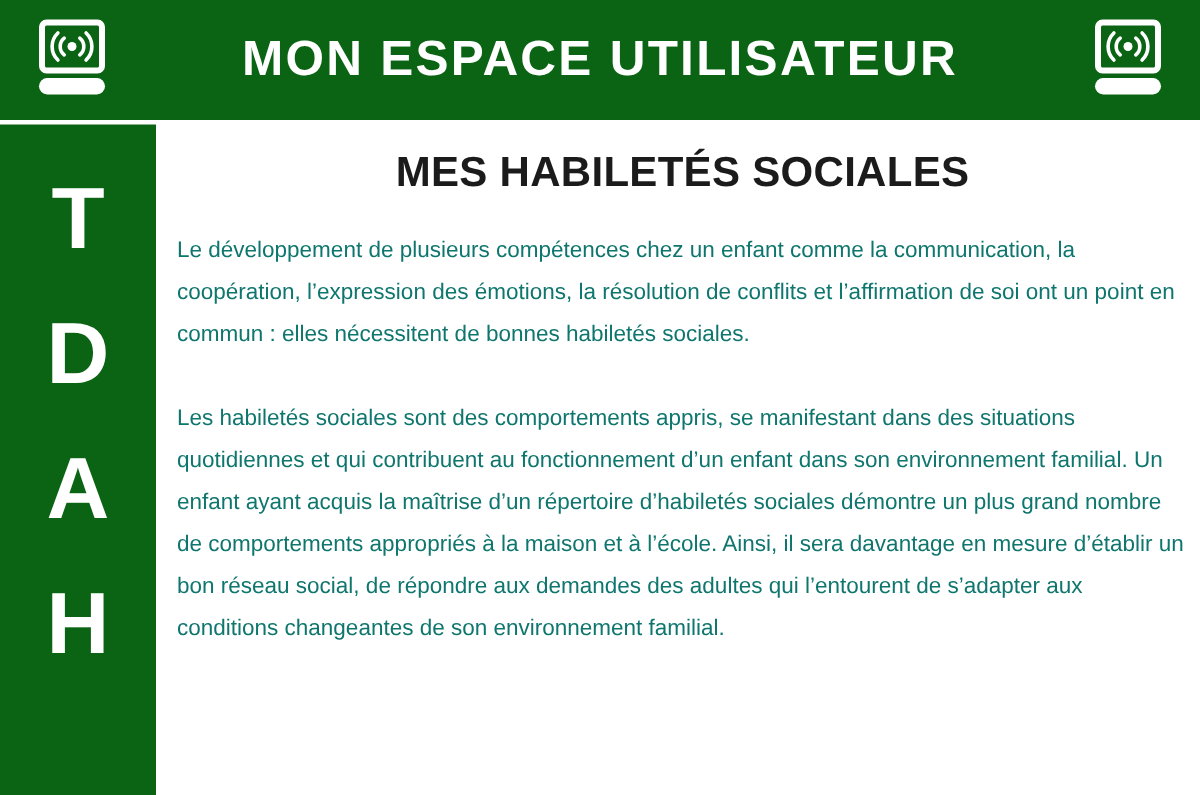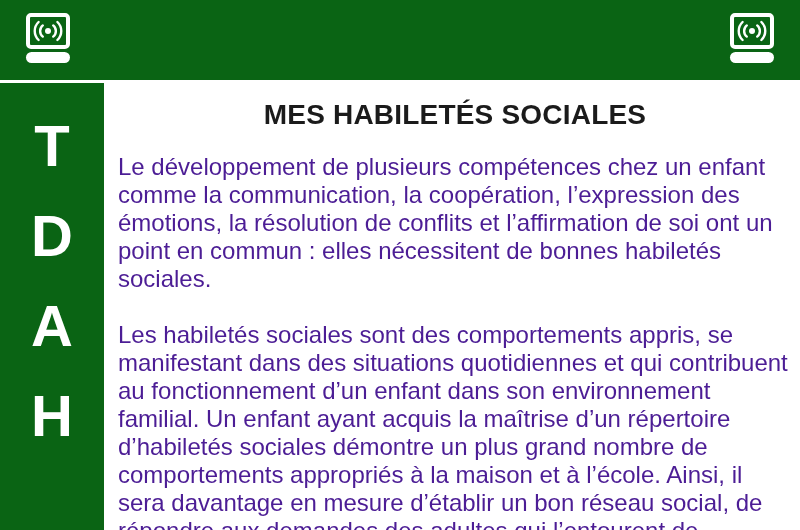--- a/index.html
+++ b/index.html
@@ -62,22 +62,22 @@
   }
   .main-title {
     text-align: center;
     color: #1b1b1b;
     font-size: 28px;
     font-weight: 700;
     margin-bottom: 22px;
     letter-spacing: 0.2px;
   }
   .main-paragraph {
-    color: #4c1d95;
-    font-size: 24px;
+    color: #0f766e;
+    font-size: 15px;
     line-height: 28px;
     margin-bottom: 28px;
   }
 </style>
 </head>
 <body>
 
 <div class="page">
 
   <div class="header">
@@ -87,20 +87,21 @@
         <rect x="4" y="3" width="40" height="32" rx="3" fill="none" stroke="#ffffff" stroke-width="4"></rect>
         <circle cx="24" cy="19" r="3" fill="#ffffff"></circle>
         <path d="M18.8 13.4 a7.2 7.2 0 0 0 0 11.2" fill="none" stroke="#ffffff" stroke-width="2.4" stroke-linecap="round"></path>
         <path d="M14.6 10 a12.4 12.4 0 0 0 0 18" fill="none" stroke="#ffffff" stroke-width="2.4" stroke-linecap="round"></path>
         <path d="M29.2 13.4 a7.2 7.2 0 0 1 0 11.2" fill="none" stroke="#ffffff" stroke-width="2.4" stroke-linecap="round"></path>
         <path d="M33.4 10 a12.4 12.4 0 0 1 0 18" fill="none" stroke="#ffffff" stroke-width="2.4" stroke-linecap="round"></path>
         <rect x="2" y="40" width="44" height="11" rx="5.5" fill="#ffffff"></rect>
       </svg>
     </span>
 
+    <h1 class="header-title">MON ESPACE UTILISATEUR</h1>
 
     <span class="laptop-icon">
       <svg width="48" height="52" viewBox="0 0 48 52" aria-hidden="true">
         <rect x="4" y="3" width="40" height="32" rx="3" fill="none" stroke="#ffffff" stroke-width="4"></rect>
         <circle cx="24" cy="19" r="3" fill="#ffffff"></circle>
         <path d="M18.8 13.4 a7.2 7.2 0 0 0 0 11.2" fill="none" stroke="#ffffff" stroke-width="2.4" stroke-linecap="round"></path>
         <path d="M14.6 10 a12.4 12.4 0 0 0 0 18" fill="none" stroke="#ffffff" stroke-width="2.4" stroke-linecap="round"></path>
         <path d="M29.2 13.4 a7.2 7.2 0 0 1 0 11.2" fill="none" stroke="#ffffff" stroke-width="2.4" stroke-linecap="round"></path>
         <path d="M33.4 10 a12.4 12.4 0 0 1 0 18" fill="none" stroke="#ffffff" stroke-width="2.4" stroke-linecap="round"></path>
         <rect x="2" y="40" width="44" height="11" rx="5.5" fill="#ffffff"></rect>

